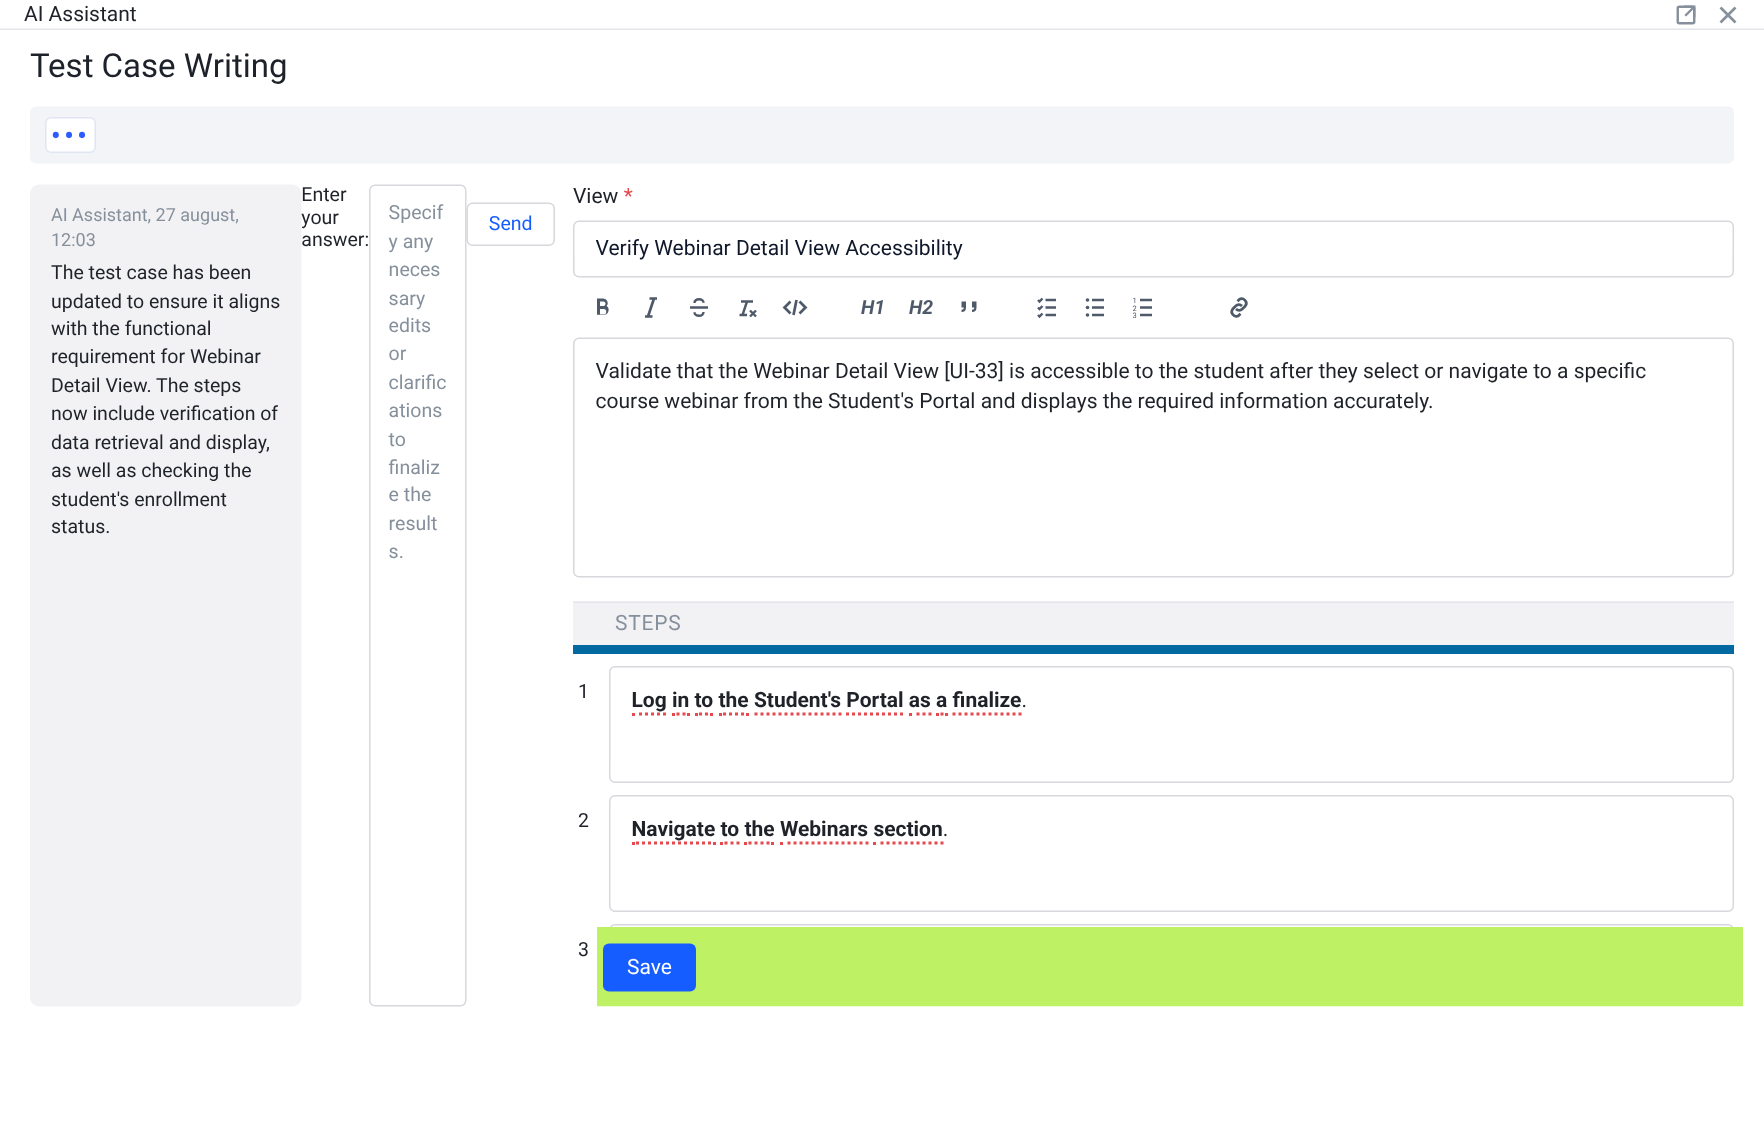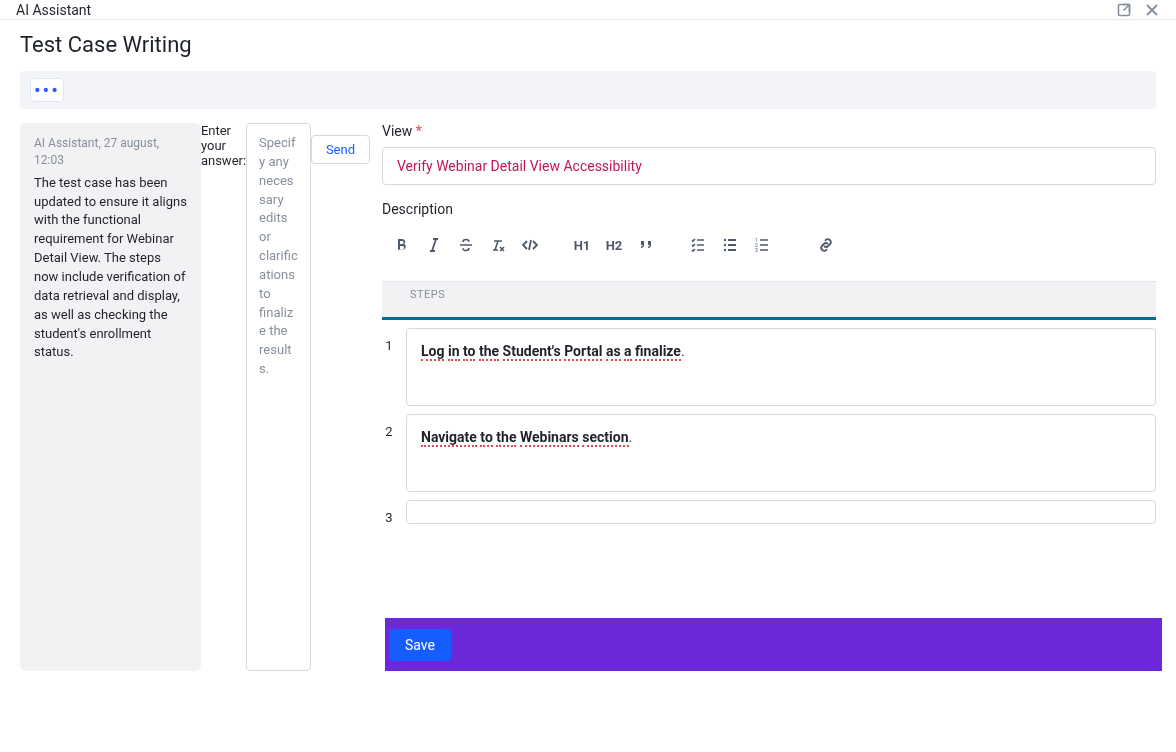--- a/index.html
+++ b/index.html
@@ -152,21 +152,21 @@
     }
     .req-star { color: #e5484d; }
     .text-input {
       width: 100%;
       border: 1px solid #d6d8dc;
       border-radius: 4px;
       padding: 10px 14px;
       font-size: 14px;
       font-family: inherit;
       outline: none;
-      color: #be185d;
+      color: #0f172a;
     }
     .sec-margin { margin-top: 16px; }
     .toolbar {
       display: flex;
       align-items: center;
       gap: 4px;
       padding: 6px 6px;
     }
     .tb-btn {
       width: 28px;
@@ -176,41 +176,41 @@
       justify-content: center;
       color: #4e5969;
       cursor: pointer;
       font-size: 14px;
       border-radius: 3px;
     }
     .tb-sep {
       width: 16px;
       height: 1px;
     }
-    .h-label { font-size: 13px; font-weight: 700; color: #4e5969;}
+    .h-label { font-size: 13px; font-weight: 700; color: #4e5969; font-style: italic;}
     .desc-area {
       border: 1px solid #d6d8dc;
       border-radius: 4px;
       min-height: 160px;
       padding: 12px 14px;
       font-size: 14px;
       line-height: 1.45;
       color: #1f2329;
     }
     .steps-area {
       margin-top: 16px;
     }
     .steps-header {
       background: #f2f2f5;
       border-top: 1px solid #e5e6eb;
-      border-bottom: 3px solid #0369a1;
-      font-size: 11px;
+      border-bottom: 6px solid #0369a1;
+      font-size: 14px;
       letter-spacing: 0.5px;
       color: #86909c;
-      padding: 6px 0 16px 28px;
+      padding: 6px 0 6px 28px;
       text-transform: uppercase;
     }
     .step-row {
       display: flex;
       align-items: flex-start;
       margin-top: 8px;
       gap: 10px;
     }
     .step-num {
       width: 14px;
@@ -229,24 +229,24 @@
       line-height: 1.5;
     }
     .spell {
       color: #1f2329;
       border-bottom: 2px dotted #e5484d;
       text-decoration: none;
       font-weight: bold;
     }
     .save-row {
       position: absolute;
-      left: 3px;
+      left: 16px;
       right: 0;
       bottom: 0;
-      background: #6d28d9;
+      background: #bef264;
       padding: 10px 4px;
       border-top: 1px solid rgba(0,0,0,0);
     }
     .save-btn {
       background: #165dff;
       color: #fff;
       border: none;
       font-size: 14px;
       padding: 8px 16px;
       border-radius: 4px;
@@ -305,21 +305,20 @@
     <div class="right-scroll">
 
       
       <div class="field-label">
         <span>View</span>
         <span class="req-star">*</span>
       </div>
       <input type="text" class="text-input" value="Verify Webinar Detail View Accessibility" style="">
 
       
-      <div class="field-label sec-margin">Description</div>
 
       <div class="toolbar">
         <div class="tb-btn">
           <svg width="16" height="16" viewBox="0 0 16 16" fill="#4e5969">
               <path d="M4 2h4.2a3 3 0 0 1 2.2 5 3.2 3.2 0 0 1-2 5.8H4V2zm2 2v3h2.2a1.5 1.5 0 0 0 0-3H6zm0 5v3.5h2.4a1.75 1.75 0 0 0 0-3.5H6z"></path>
             </svg>
         </div>
         <div class="tb-btn">
           <svg width="14" height="16" viewBox="0 0 14 16" fill="none" stroke="#4e5969" stroke-width="1.8">
               <path d="M6 2h5M3 14h5M9 2l-4 12"></path>
@@ -376,20 +375,21 @@
             </svg>
         </div>
         <div class="tb-sep" style="width:28px"></div>
         <div class="tb-btn">
           <svg width="18" height="16" viewBox="0 0 18 16" fill="none" stroke="#4e5969" stroke-width="1.8">
               <path d="M7 9a3 3 0 0 0 4.2 0l2-2a3 3 0 0 0-4.2-4.2l-1 1M11 7a3 3 0 0 0-4.2 0l-2 2a3 3 0 0 0 4.2 4.2l1-1"></path>
             </svg>
         </div>
       </div>
 
+      <div class="desc-area">Validate that the Webinar Detail View [UI-33] is accessible to the student after they select or navigate to a specific course webinar from the Student's Portal and displays the required information accurately.</div>
 
       
       <div class="steps-area">
         <div class="steps-header">Steps</div>
 
         <div id="steps-container">
             <div class="step-row">
               <div class="step-num">1</div>
               <div class="step-card"><span class="spell">Log</span> <span class="spell">in</span> <span class="spell">to</span> <span class="spell">the</span> <span class="spell">Student's</span> <span class="spell">Portal</span> <span class="spell">as</span> <span class="spell">a</span> <span class="spell">finalize</span>.</div>
             </div>

